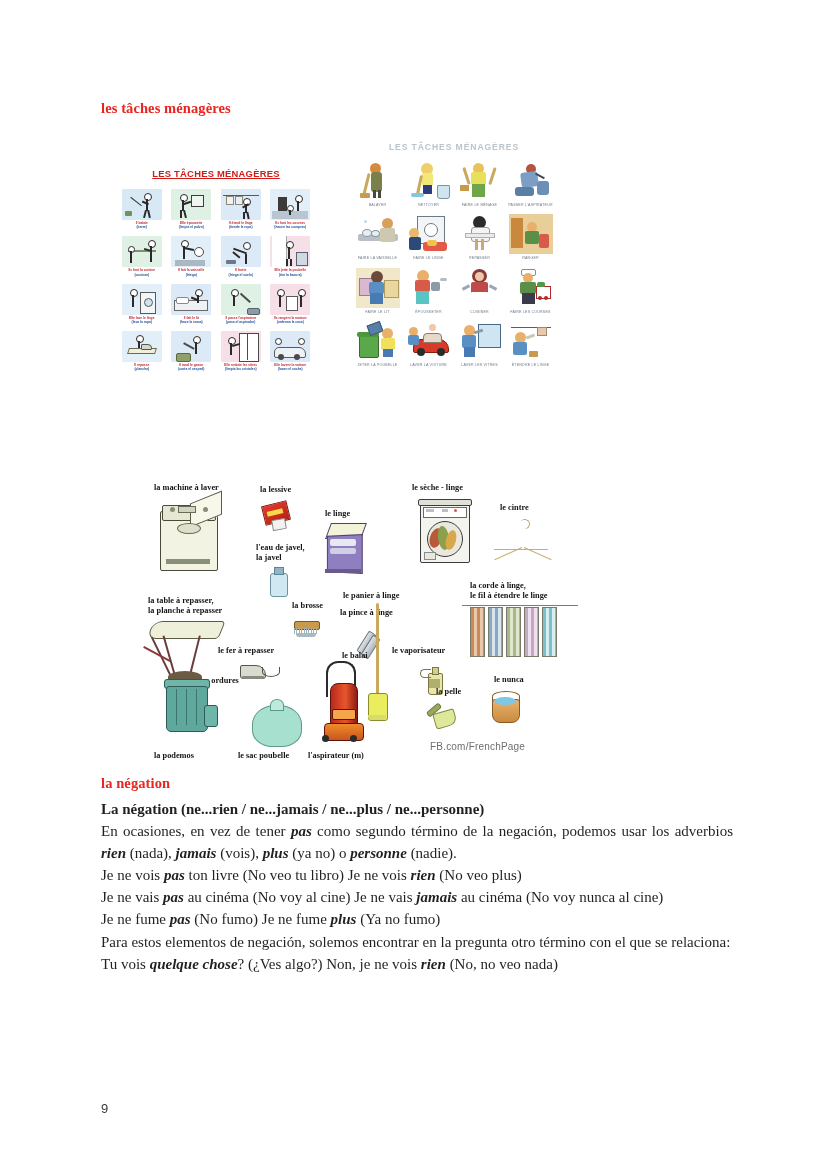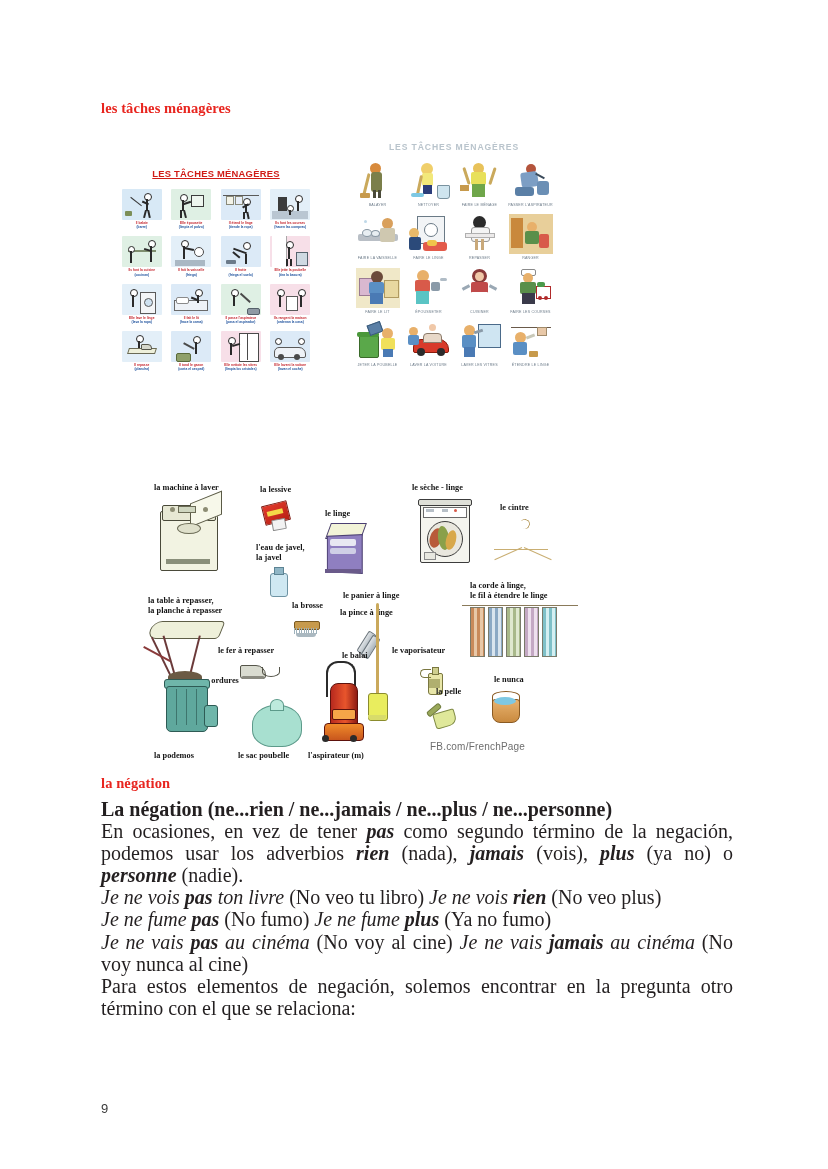--- a/index.html
+++ b/index.html
@@ -24,28 +24,28 @@
     letter-spacing:0.1px;
   }
   #heading-taches { left:101px; top:100px; }
   #heading-negation { left:101px; top:775px; }
 
   
   .textblock {
     position:absolute;
     left:101px; top:798px;
     width:632px;
-    font-size:20px;
+    font-size:15px;
     line-height:22.1px;
     text-align:justify;
     color:#231f20;
   }
   .textblock p { margin:0; }
   .textblock .bold { font-weight:bold; }
-  .textblock .it { font-style:italic; }
+  .textblock .it { }
   .textblock .bi { font-weight:bold; font-style:italic; }
 
   .pagenum {
     position:absolute;
     left:101px; top:1101px;
     font-family:"Liberation Sans", sans-serif;
     font-size:13px;
     color:#3b3b3b;
   }
 
@@ -1074,25 +1074,26 @@
   <div class="h-red" id="heading-negation">la négation</div>
 
   <div class="textblock">
 
     <p class="bold">La négation (ne...rien / ne...jamais / ne...plus / ne...personne)</p>
 
     <p><span>En ocasiones, en vez de tener </span><span class="bi">pas</span><span> como segundo término de la negación, podemos usar los adverbios </span><span class="bi">rien</span><span> (nada), </span><span class="bi">jamais</span><span> (vois), </span><span class="bi">plus</span><span> (ya no) o </span><span class="bi">personne</span><span> (nadie).</span></p>
 
     <p><span class="it">Je ne vois </span><span class="bi">pas</span><span class="it"> ton livre</span><span> (No veo tu libro) </span><span class="it">Je ne vois </span><span class="bi">rien</span><span> (No veo plus)</span></p>
 
+    <p><span class="it">Je ne vais </span><span class="bi">pas</span><span class="it"> au cinéma</span><span> (No voy al cine) </span><span class="it">Je ne vais </span><span class="bi">jamais</span><span class="it"> au cinéma</span><span> (No voy nunca al cine)</span></p>
+
     <p><span class="it">Je ne fume </span><span class="bi">pas</span><span> (No fumo) </span><span class="it">Je ne fume </span><span class="bi">plus</span><span> (Ya no fumo)</span></p>
 
-    <p><span class="it">Je ne vais </span><span class="bi">pas</span><span class="it"> au cinéma</span><span> (No voy al cine) </span><span class="it">Je ne vais </span><span class="bi">jamais</span><span class="it"> au cinéma</span><span> (No voy nunca al cine)</span></p>
-
 
     <p>Para estos elementos de negación, solemos encontrar en la pregunta otro término con el que se relaciona:</p>
 
+    <p><span class="it">Tu vois </span><span class="bi">quelque chose</span><span class="it">?</span><span> (¿Ves algo?) </span><span class="it">Non, je ne vois </span><span class="bi">rien</span><span> (No, no veo nada)</span></p>
 
   </div>
 
   <div class="pagenum">9</div>
 
 </div>
 
 </body></html>

